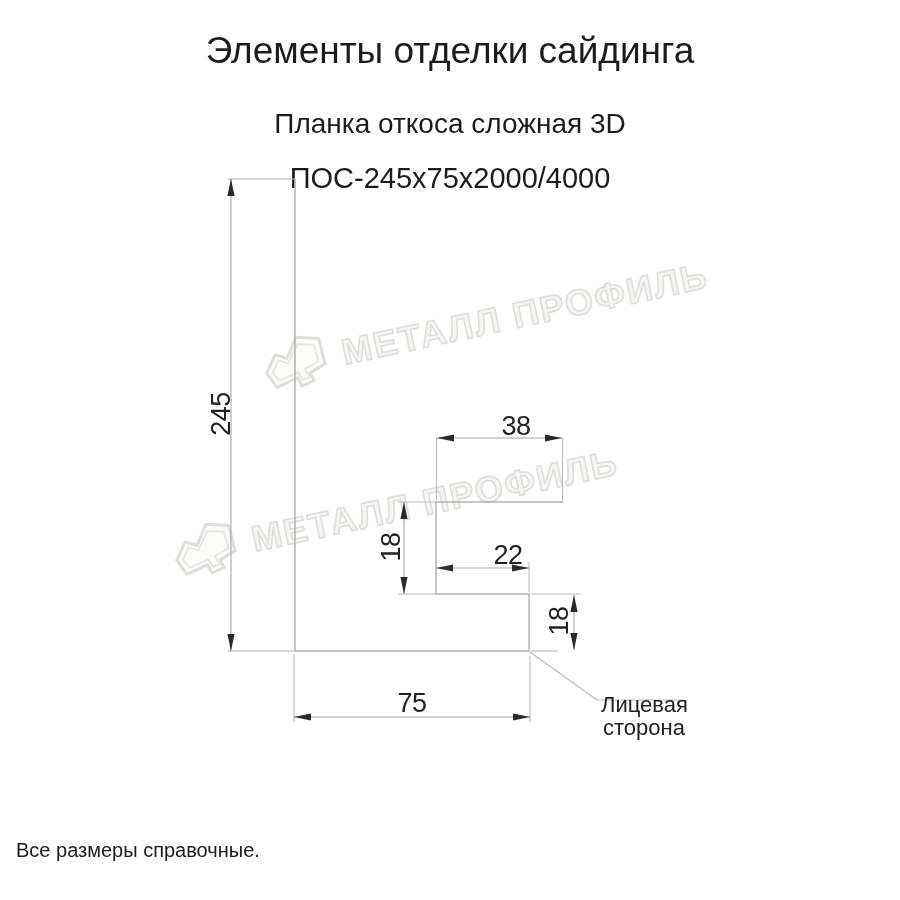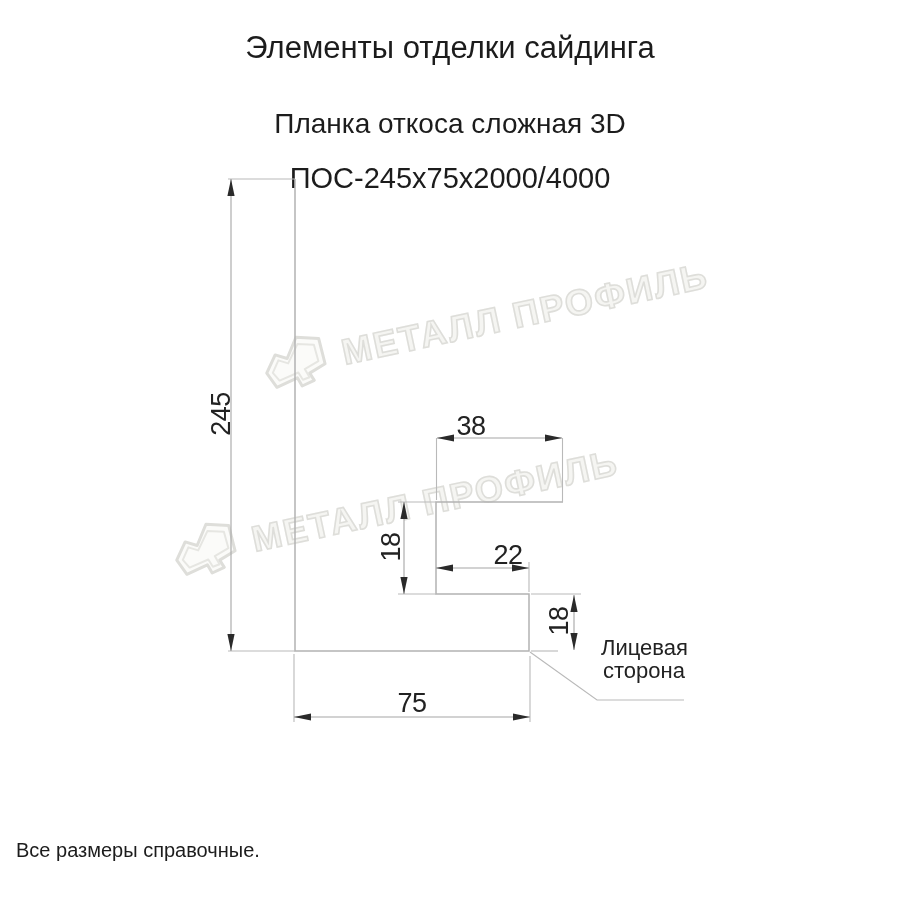--- a/index.html
+++ b/index.html
@@ -1,30 +1,30 @@
 <!DOCTYPE html>
 <html><head>
 <meta charset="utf-8">
 <style>
   html,body{margin:0;padding:0;background:#fff;}
   .canvas{
     position:relative;width:900px;height:900px;background:#ffffff;overflow:hidden;
     font-family:"Liberation Sans", sans-serif;color:#1c1c1c;
   }
   .hdr{position:absolute;left:0;width:900px;text-align:center;white-space:nowrap;}
-  .hdr.title{top:30px;font-size:31px;}
+  .hdr.title{top:30px;font-size:37px;}
   .hdr.subtitle{top:108px;font-size:28px;}
   .hdr.model{top:162px;font-size:29px;}
   .dim-label{
     position:absolute;font-size:27px;letter-spacing:-0.5px;color:#222;
     transform:translate(-50%,-50%);white-space:nowrap;
   }
   .dim-label.vert{transform:translate(-50%,-50%) rotate(-90deg);}
   .face-label{
-    position:absolute;left:601px;top:636px;width:86px;text-align:center;
+    position:absolute;left:601px;top:693px;width:86px;text-align:center;
     font-size:22px;line-height:23px;color:#222;
   }
   .notes{position:absolute;left:16px;top:839px;font-size:20px;line-height:23px;color:#1c1c1c;}
   .notes div{white-space:nowrap;text-align:right;}
   .watermark{
     position:absolute;display:flex;align-items:center;gap:10px;
     transform:rotate(-12deg);transform-origin:left center;pointer-events:none;
   }
   .watermark .wm-text{
     font-weight:700;font-size:36px;letter-spacing:2px;white-space:nowrap;
@@ -107,21 +107,21 @@
       <polygon points="294,717 311,713.4 311,720.6"></polygon>
       <polygon points="530,717 513,713.4 513,720.6"></polygon>
     </g>
 
     <g stroke="#b9b9b9" stroke-width="1.1" fill="none">
       <polyline points="530,652 597,700 684,700"></polyline>
     </g>
   </svg>
 
   <div class="dim-label vert" style="left:221px;top:414px;">245</div>
-  <div class="dim-label" style="left:471px;top:426px;">38</div>
+  <div class="dim-label" style="left:516px;top:426px;">38</div>
   <div class="dim-label vert" style="left:391px;top:547px;">18</div>
   <div class="dim-label" style="left:508px;top:555px;">22</div>
   <div class="dim-label vert" style="left:559px;top:621px;">18</div>
   <div class="dim-label" style="left:412px;top:703px;">75</div>
 
   <div class="face-label">Лицевая сторона</div>
 
   <div class="notes">
     <div>Все размеры справочные.</div>
   </div>

